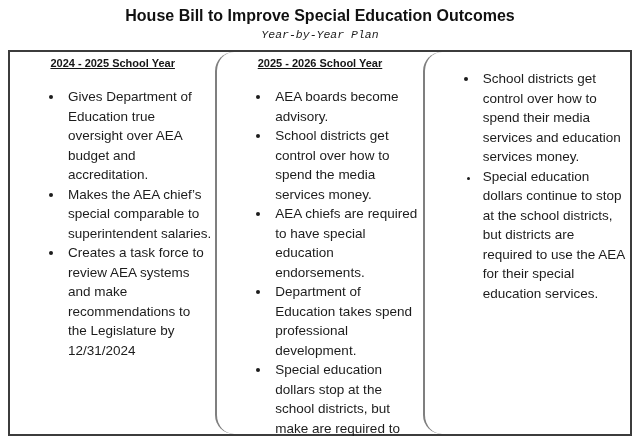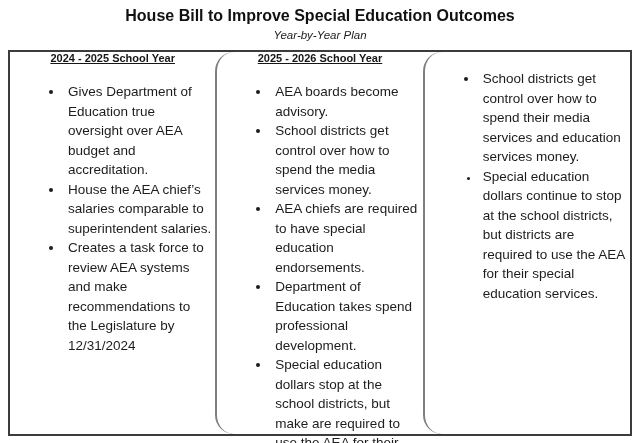--- a/index.html
+++ b/index.html
@@ -23,20 +23,21 @@
     font-weight: bold;
     color: #111111;
   }
   .page-subtitle {
     text-align: center;
     font-style: italic;
     font-size: 11.5px;
     line-height: 14px;
     margin-top: 3px;
     color: #1c1c1c;
+    font-family: Liberation Mono, monospace;
   }
   .plan-table {
     position: absolute;
     left: 8px;
     top: 50px;
     width: 624px;
     height: 386px;
     box-sizing: border-box;
     border: 2px solid #3c3c3c;
     display: flex;
@@ -46,20 +47,21 @@
     flex: 1 1 0;
     box-sizing: border-box;
     min-width: 0;
   }
   .plan-col + .plan-col {
     border-left: 2px solid #7f7f7f;
     border-radius: 19px;
   }
   .col-header {
     text-align: center;
+    padding-top: 5px;
     font-size: 11px;
     line-height: 13px;
     font-weight: bold;
     color: #161616;
   }
   .col-header .hdr-text {
     text-decoration: underline;
   }
   ul.bullets {
     margin: 17px 4px 0 16px;
@@ -83,21 +85,21 @@
 <h1 class="page-title">House Bill to Improve Special Education Outcomes</h1>
 <div class="page-subtitle">Year-by-Year Plan</div>
 
 <div class="plan-table">
   <div class="plan-col">
     <div class="col-header">
       <span class="hdr-text">2024 - 2025 School Year</span>
     </div>
     <ul class="bullets">
         <li>Gives Department of Education true oversight over AEA budget and accreditation.</li>
-        <li>House the AEA chief’s salaries comparable to superintendent salaries.</li>
+        <li>Makes the AEA chief’s special comparable to superintendent salaries.</li>
         <li>Creates a task force to review AEA systems and make recommendations to the Legislature by 12/31/2024</li>
       </ul>
   </div>
   <div class="plan-col">
     <div class="col-header">
       <span class="hdr-text">2025 - 2026 School Year</span>
     </div>
     <ul class="bullets">
         <li>AEA boards become advisory.</li>
         <li>School districts get control over how to spend the media services money.</li>

